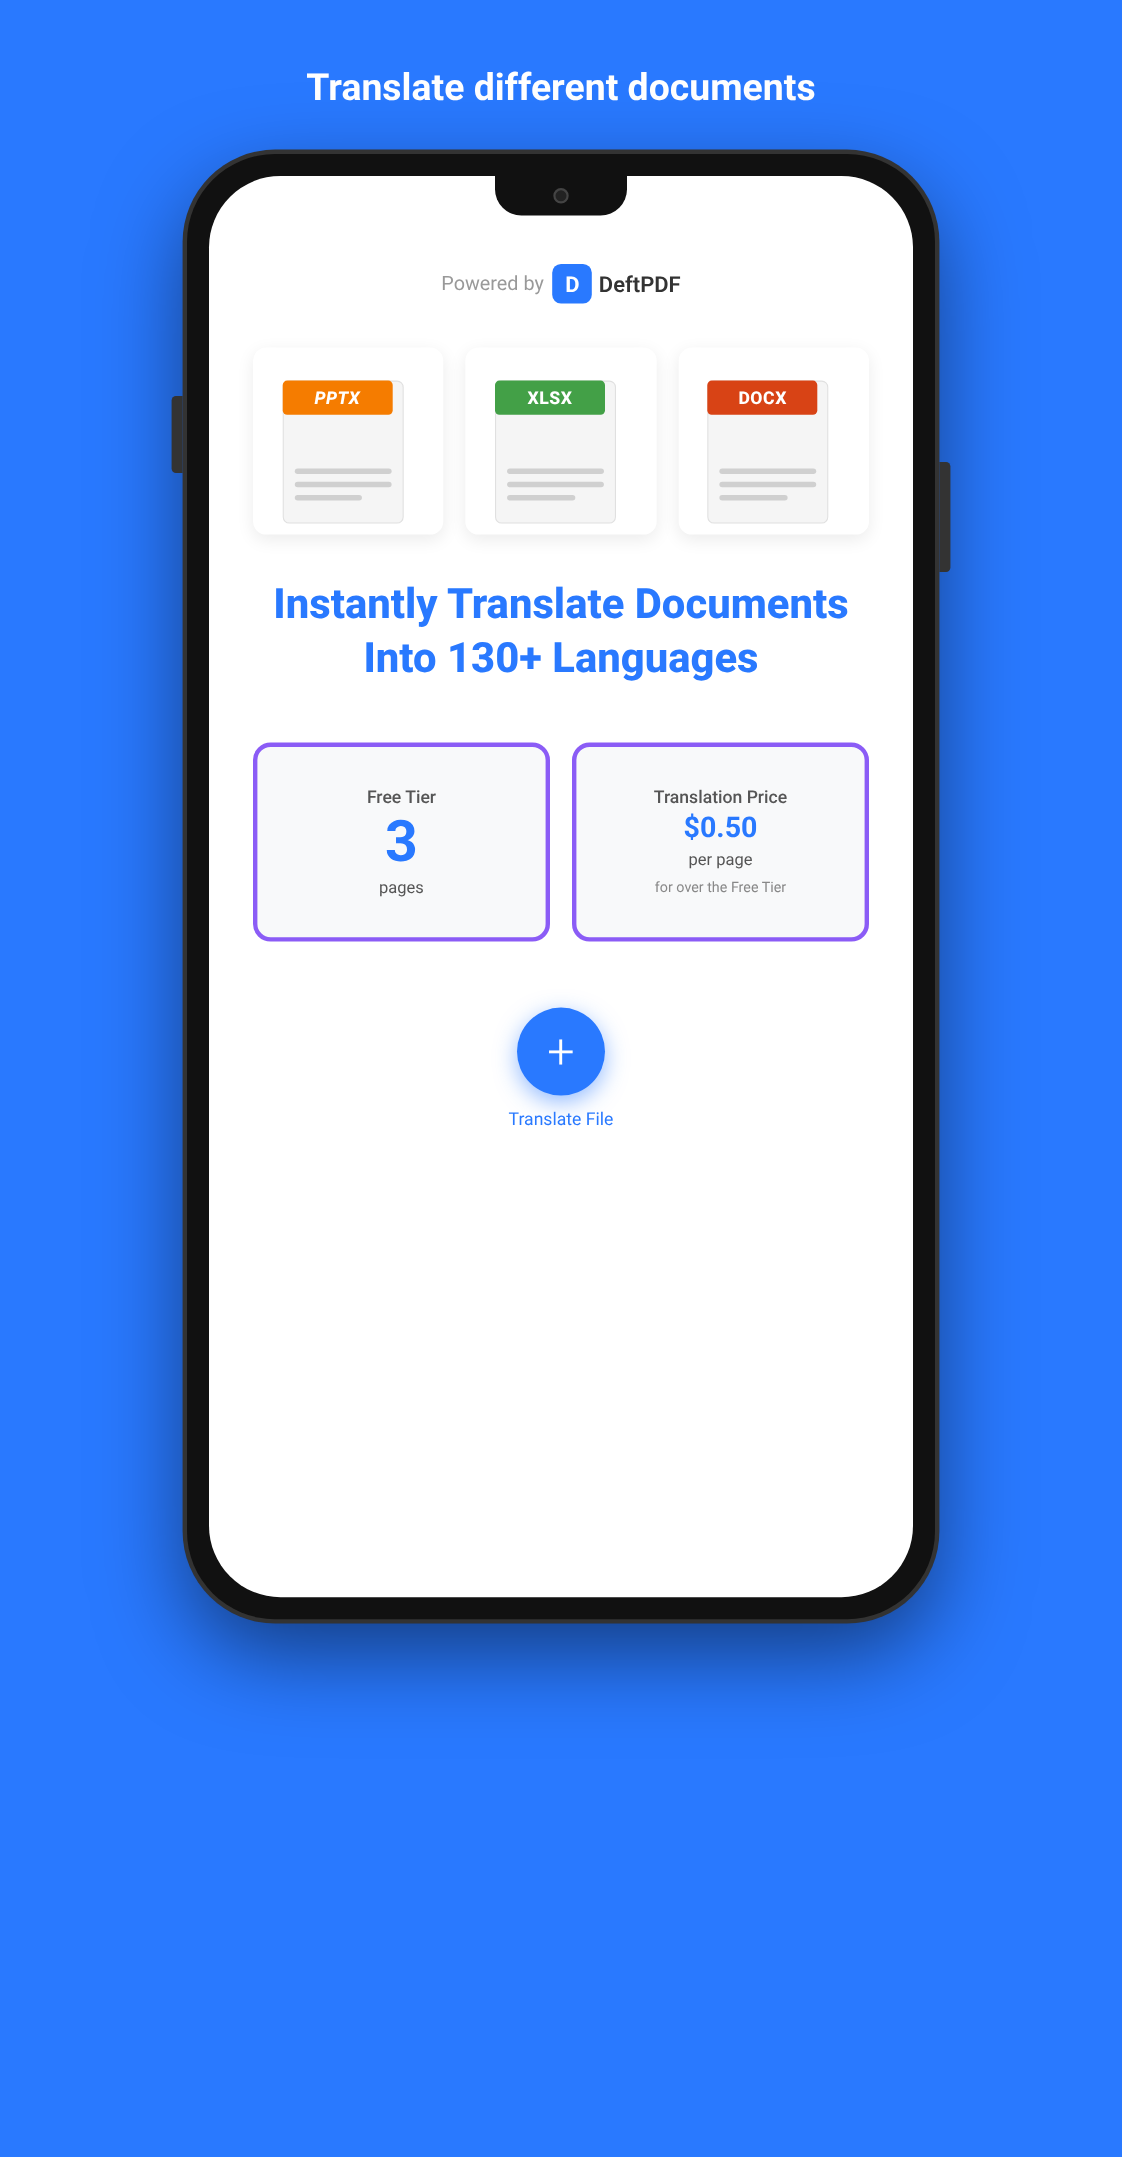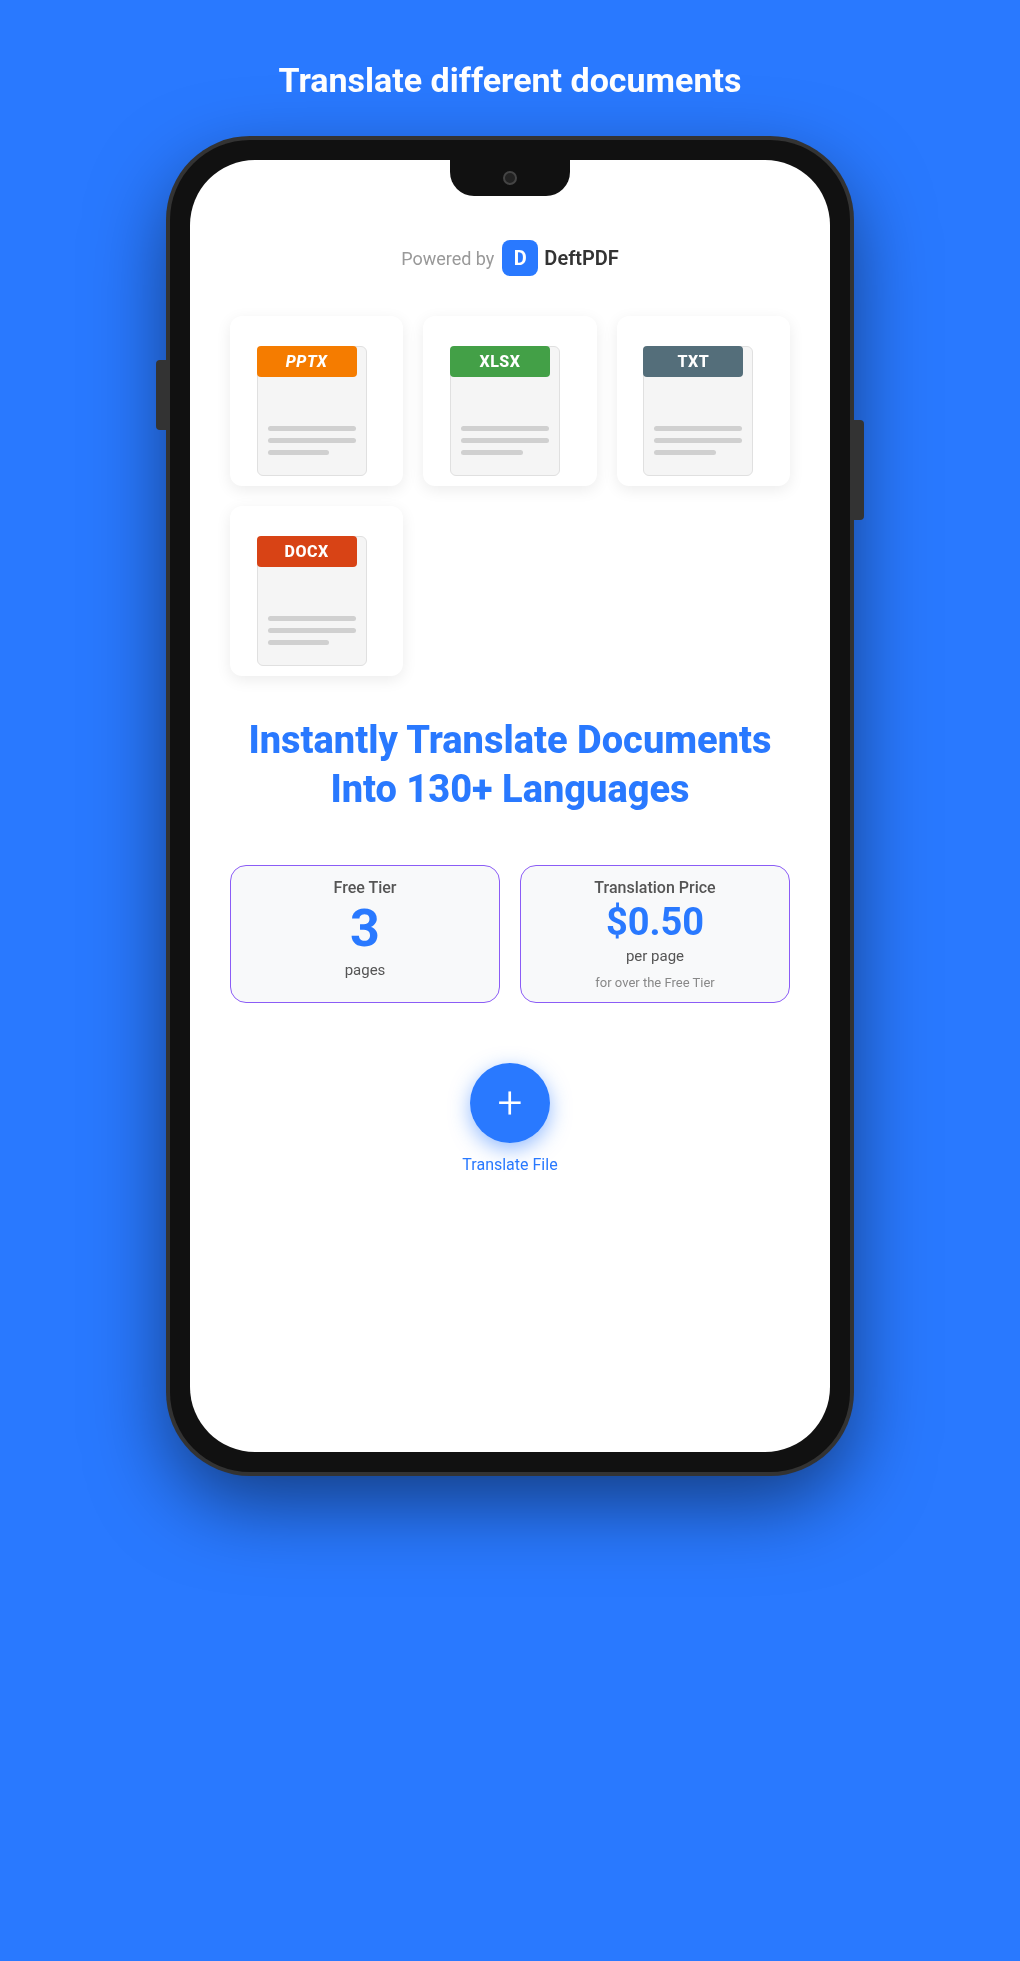--- a/index.html
+++ b/index.html
@@ -231,22 +231,22 @@
       display: flex;
       gap: 20px;
       width: 100%;
       margin-bottom: 50px;
     }
 
     .info-card {
       flex: 1;
       background: #f8f9fa;
       border-radius: 16px;
-      padding: 12px 20px;
-      border: 1px solid #8b5cf6;
+      padding: 36px 20px;
+      border: 4px solid #8b5cf6;
       display: flex;
       flex-direction: column;
       align-items: center;
       gap: 6px;
     }
 
     .card-label {
       color: #555;
       font-size: 16px;
       font-weight: 500;
@@ -255,21 +255,21 @@
 
     .card-value {
       color: #2979FF;
       font-size: 52px;
       font-weight: 700;
       line-height: 1;
     }
 
     .card-value-price {
       color: #2979FF;
-      font-size: 38px;
+      font-size: 26px;
       font-weight: 700;
       line-height: 1;
     }
 
     .card-sublabel {
       color: #555;
       font-size: 15px;
       font-weight: 400;
       text-align: center;
     }
@@ -361,32 +361,20 @@
                 <div class="file-lines">
                   <div class="file-line"></div>
                   <div class="file-line"></div>
                   <div class="file-line short"></div>
                 </div>
               </div>
               <div class="file-label color-xlsx">XLSX</div>
             </div>
           </div>
 
-          <div class="file-icon">
-            <div class="file-card">
-              <div class="file-body">
-                <div class="file-lines">
-                  <div class="file-line"></div>
-                  <div class="file-line"></div>
-                  <div class="file-line short"></div>
-                </div>
-              </div>
-              <div class="file-label color-txt">TXT</div>
-            </div>
-          </div>
 
           <div class="file-icon">
             <div class="file-card">
               <div class="file-body">
                 <div class="file-lines">
                   <div class="file-line"></div>
                   <div class="file-line"></div>
                   <div class="file-line short"></div>
                 </div>
               </div>

